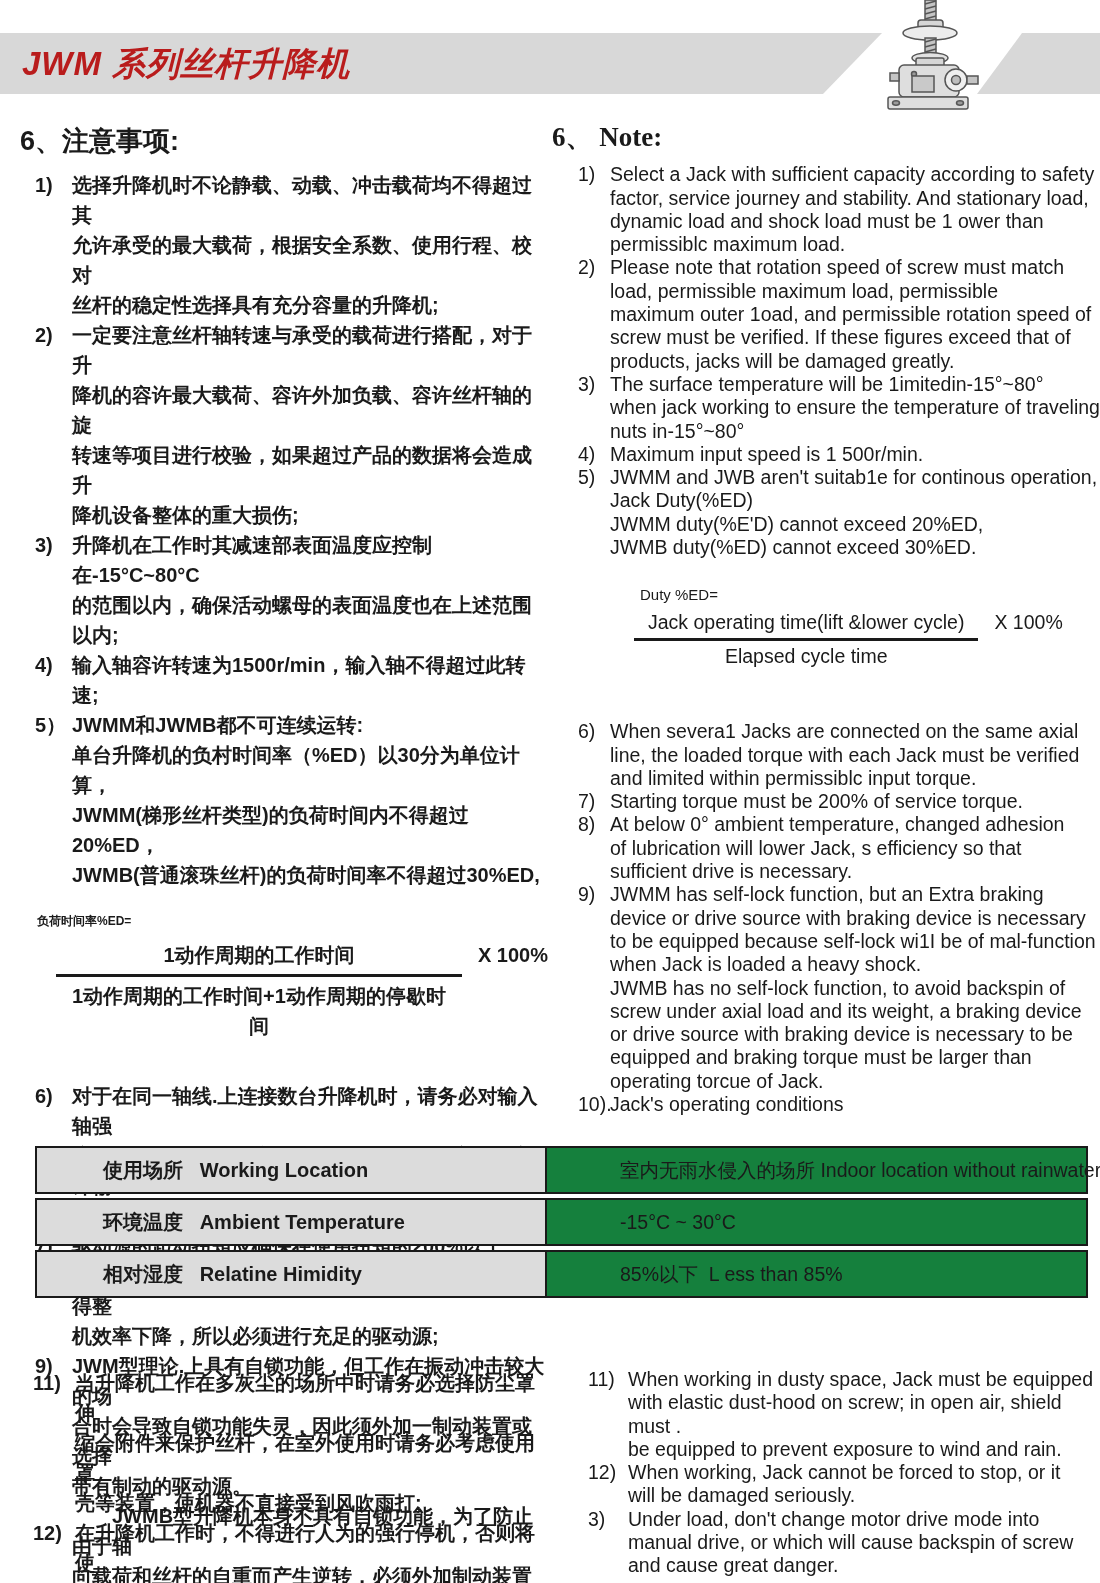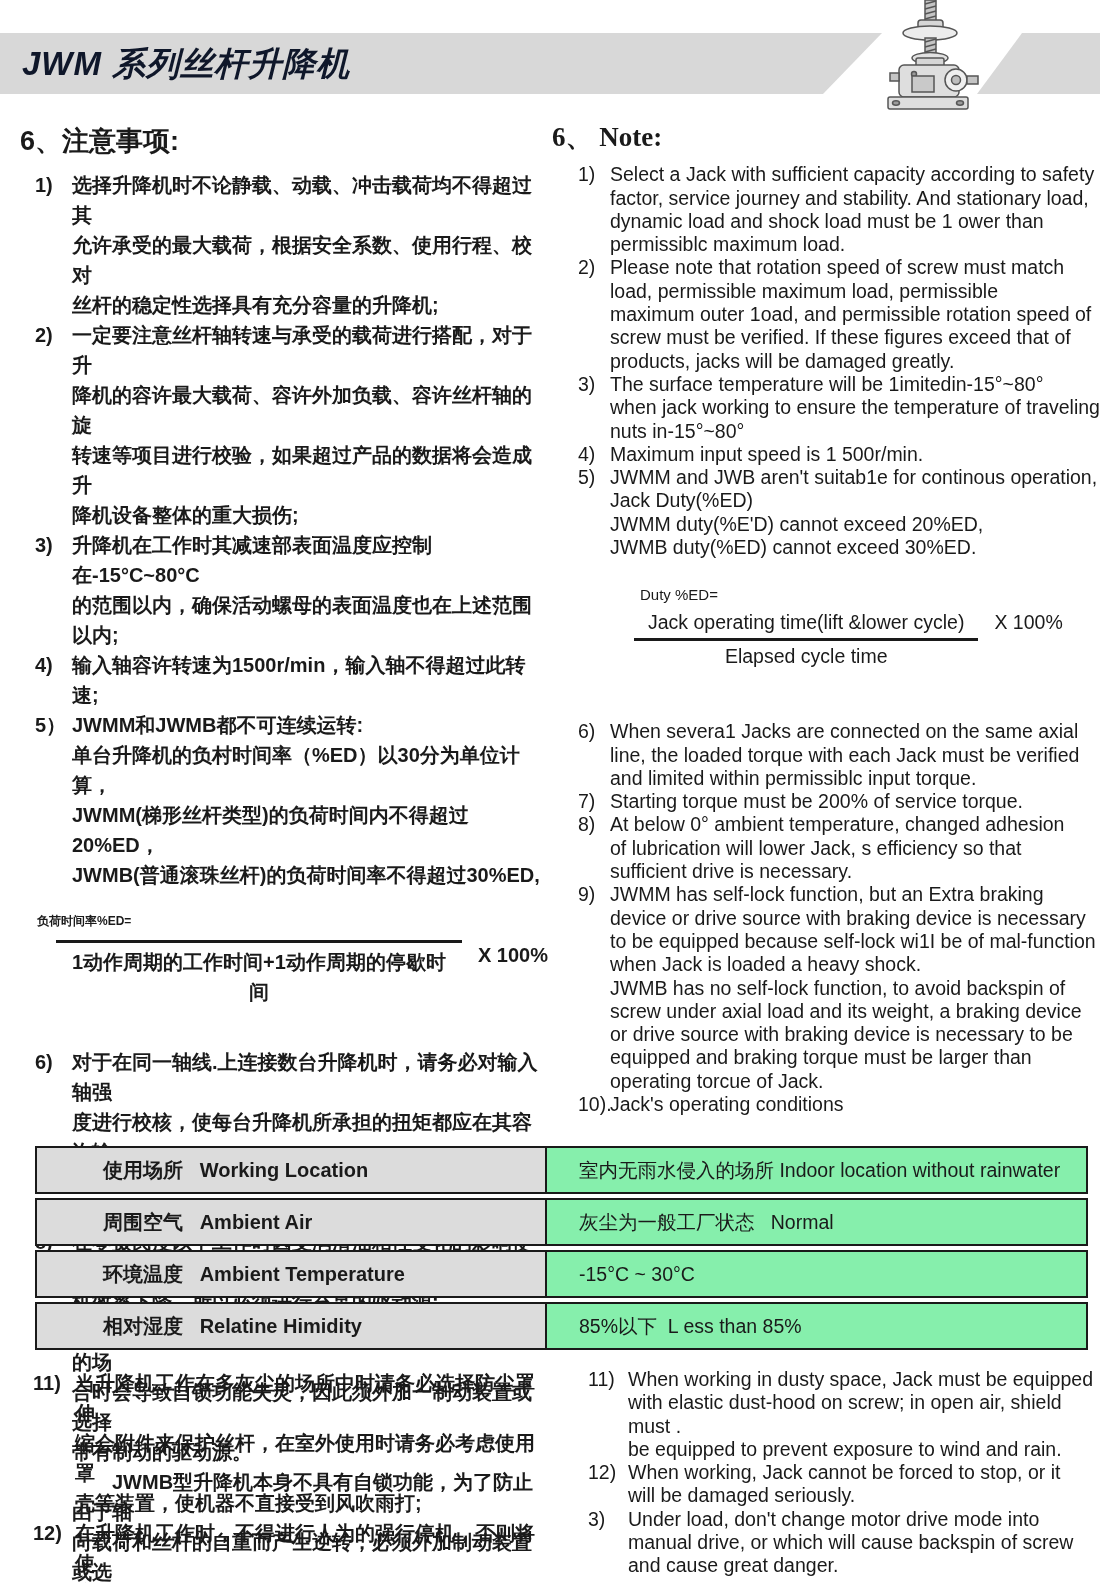--- a/index.html
+++ b/index.html
@@ -15,21 +15,21 @@
     clip-path:polygon(0 0, 882px 0, 823px 61px, 0 61px);
   }
   .band-accent {
     position:absolute; top:33px; left:977px; width:123px; height:61px;
     background:#d8d8d8;
     clip-path:polygon(45px 0, 123px 0, 123px 61px, 0 61px);
   }
   .page-title {
     position:absolute; top:40px; left:22px; margin:0;
     font-size:33px; line-height:48px; font-weight:800; font-style:italic;
-    letter-spacing:1px; color:#0f172a;
+    letter-spacing:1px; color:#b91c1c;
   }
   .jack { position:absolute; top:0; left:868px; width:128px; height:120px; }
   
   .main { position:absolute; top:118px; left:0; width:1100px; }
   .cols { display:grid; grid-template-columns:548px 552px; }
   .sec-head { margin:8px 0 14px 0; font-size:27px; font-weight:800; }
   .col-zh { padding-left:20px; }
   .col-en .sec-head { margin-left:4px;font-family:Liberation Serif, serif; }
   .list { }
   .item { display:flex; }
@@ -52,21 +52,21 @@
   .frac .bot { border-top:3px solid #1a1a1a; padding:4px 14px 0 14px; }
   .mult { white-space:nowrap; }
   .col-zh .mult { font-size:20px; font-weight:600; }
   .col-en .mult { font-size:19.5px; }
   .group2-zh { margin-top:40px; }
   .group2-en { margin-top:52px; }
   
   .cond-table { position:absolute; top:1146px; left:35px; width:1053px; }
   .trow {
     display:flex; border:2.5px solid #1a1a1a; height:44px;
-    margin-bottom:4px; box-sizing:content-box; background:#86efac;
+    margin-bottom:4px; box-sizing:content-box; background:#15803d;gap:41px;
   }
   .tlabel {
     width:510px; flex:none; background:#dcdcdc;
     border-right:2.5px solid #1a1a1a;
     display:flex; align-items:center; padding-left:66px; box-sizing:border-box;
     font-size:20px; font-weight:600; white-space:pre;
   }
   .tvalue {
     flex:1; display:flex; align-items:center; padding-left:32px;
     font-size:19.5px; font-weight:500; white-space:pre;
@@ -148,20 +148,21 @@
               <span class="txt">JWMM和JWMB都不可连续运转:
 单台升降机的负村时间率（%ED）以30分为单位计算，
 JWMM(梯形丝杆类型)的负荷时间内不得超过20%ED，
 JWMB(普通滚珠丝杆)的负荷时间率不得超过30%ED,</span>
             </div>
         </div>
 
         <div class="duty-label-zh">负荷时间率%ED=</div>
         <div class="formula">
           <div class="frac">
+            <div class="top">1动作周期的工作时间</div>
             <div class="bot">1动作周期的工作时间+1动作周期的停歇时间</div>
           </div>
           <div class="mult">X 100%</div>
         </div>
 
         <div class="list group2-zh">
           <div class="item">
               <span class="num">6)</span>
               <span class="txt">对于在同一轴线.上连接数台升降机时，请务必对输入轴强
 度进行校核，使每台升降机所承担的扭矩都应在其容许输
@@ -273,24 +274,20 @@
 
     </div>
   </div>
 
   <div class="cond-table">
     <div class="trow">
       <div class="tlabel">使用场所   Working Location</div>
       <div class="tvalue">室内无雨水侵入的场所 Indoor location without rainwater</div>
     </div>
     <div class="trow">
-      <div class="tlabel">周围空气   Ambient Air</div>
-      <div class="tvalue">灰尘为一般工厂状态   Normal</div>
-    </div>
-    <div class="trow">
       <div class="tlabel">环境温度   Ambient Temperature</div>
       <div class="tvalue">-15°C ~ 30°C</div>
     </div>
     <div class="trow">
       <div class="tlabel">相对湿度   Relatine Himidity</div>
       <div class="tvalue">85%以下  L ess than 85%</div>
     </div>
   </div>
 
   <div class="footer">

